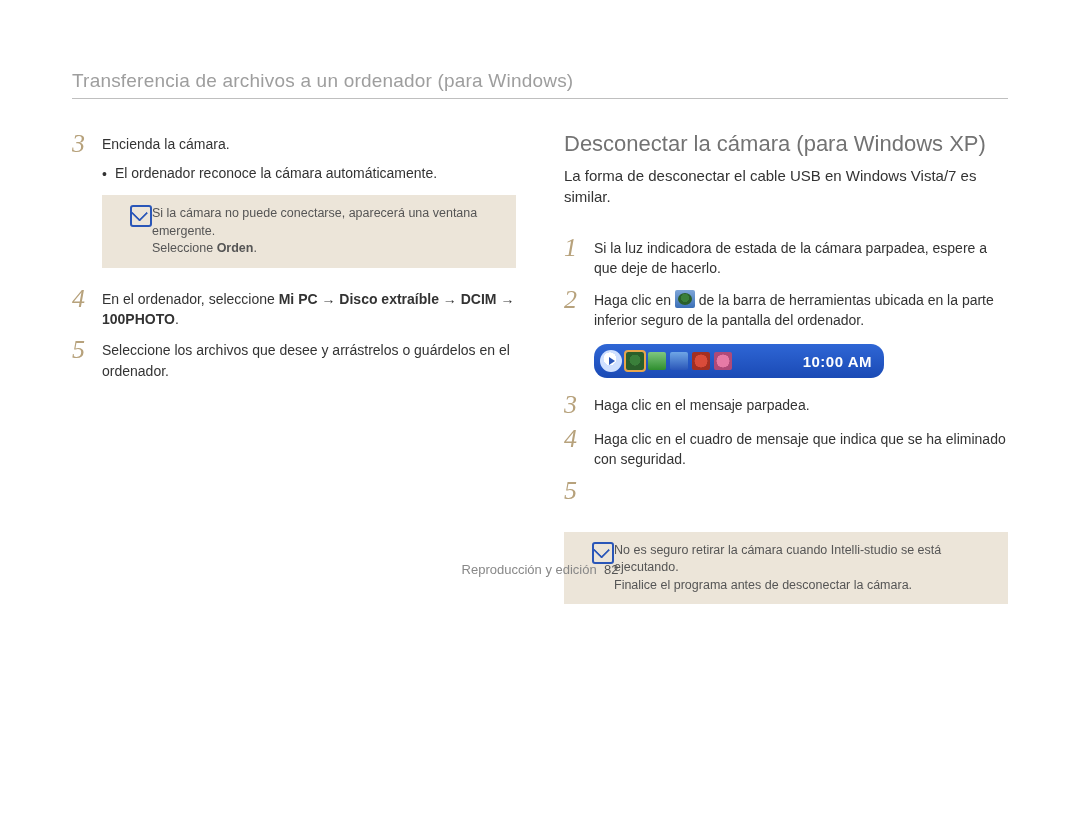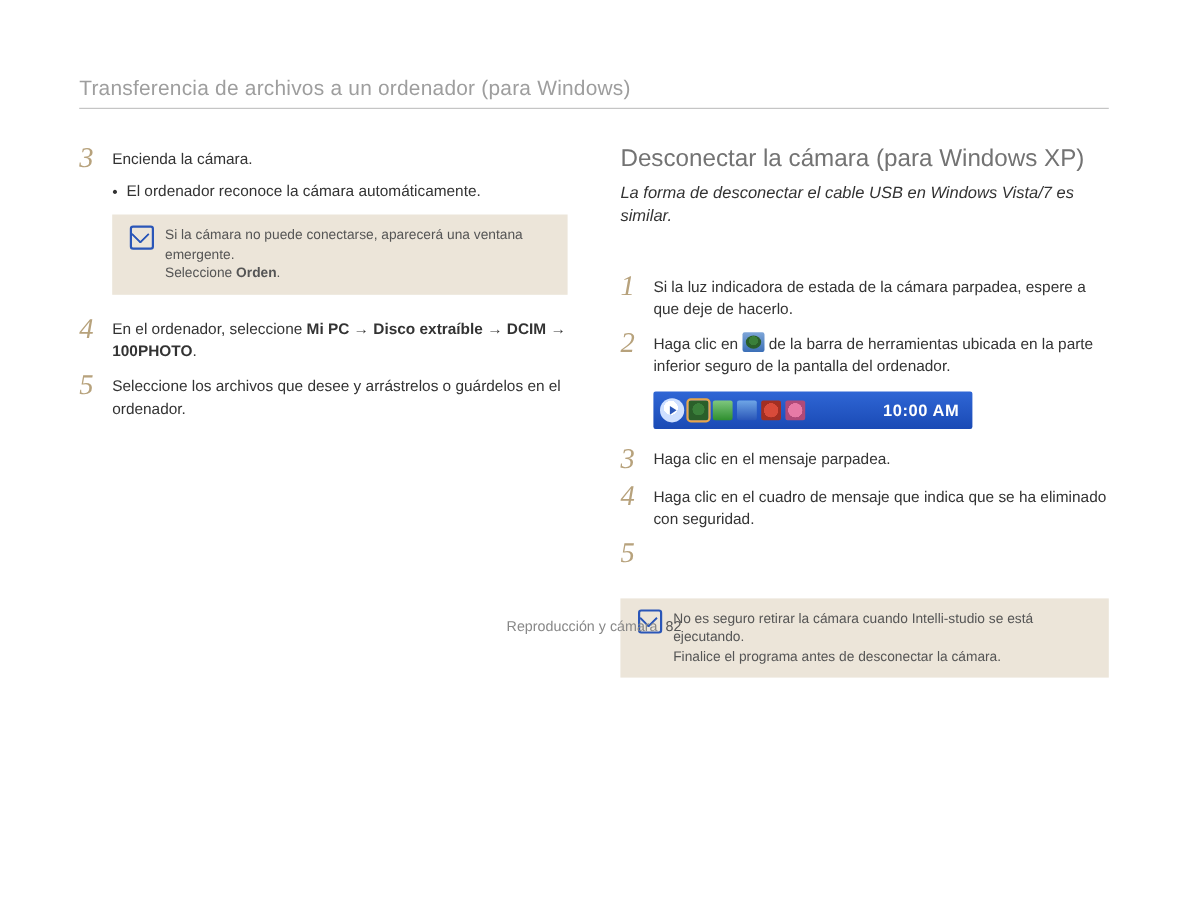--- a/index.html
+++ b/index.html
@@ -7,31 +7,31 @@
   .page { width: 1080px; height: 603px; padding: 70px 72px 30px 72px; position: relative; }
   .header-title { color: #9e9e9e; font-size: 19px; font-weight: 300; letter-spacing: 0.2px; }
   .hr { border: none; border-top: 1px solid #bfbfbf; margin-top: 6px; width: 100%; }
   .columns { display: flex; gap: 48px; margin-top: 32px; }
   .col { flex: 1; min-width: 0; }
   .step { display: flex; gap: 10px; margin-bottom: 8px; }
   .step-num { font-size: 26px; font-style: italic; color: #b7a27c; font-family: Georgia, 'Times New Roman', serif; font-weight: 400; line-height: 1; min-width: 20px; }
   .step-body { font-size: 14px; line-height: 1.45; color: #333; padding-top: 3px; }
   .bullet { display: flex; gap: 8px; margin: 4px 0 10px 30px; font-size: 14px; color: #333; }
   .bullet-dot { font-size: 14px; line-height: 1.3; }
-  .notebox { background: #ece5d9; display: flex; gap: 10px; padding: 10px 16px; margin: 12px 0 18px 30px; }
+  .notebox { background: #ece5d9; display: flex; padding: 10px 28px; margin: 12px 0 18px 30px; }
   .notebox.full { margin-left: 0; margin-top: 28px; }
   .noteicon { width: 22px; height: 22px; border: 2px solid #2a56b8; border-radius: 3px; display: flex; align-items: center; justify-content: center; flex: 0 0 22px; position: relative; }
   .noteicon::before { content: ""; position: absolute; width: 10px; height: 10px; border: 2px solid #2a56b8; border-top: none; border-right: none; transform: rotate(-45deg) translate(1px,-3px); border-radius: 0 0 0 2px; }
   .notetext { font-size: 12.5px; line-height: 1.4; color: #555; }
   .section-title { color: #737373; font-size: 22px; font-weight: 400; margin-bottom: 8px; }
-  .subtitle { font-size: 15px; color: #333; line-height: 1.4; margin-bottom: 40px; font-style: italic; }
+  .subtitle { font-size: 15px; color: #333; line-height: 1.4; margin-bottom: 28px; }
   b { font-weight: bold; }
   .inline-icon { display: inline-block; width: 20px; height: 18px; background: linear-gradient(#7ea6d8,#3b6fb7); border-radius: 2px; vertical-align: -3px; position: relative; }
   .inline-icon::after { content: ""; position: absolute; inset: 3px; background: radial-gradient(circle at 50% 40%, #3a7f3a 40%, #2a5f2a 42%); border-radius: 50%; }
-  .taskbar { margin: 14px 0 14px 30px; width: 290px; height: 34px; background: linear-gradient(#2f66d5, #1a4ab5); display: flex; align-items: center; padding: 0 6px; border-radius: 2px; }
+  .taskbar { margin: 14px 0 14px 30px; width: 290px; height: 34px; background: linear-gradient(#2f66d5, #1a4ab5); display: flex; align-items: center; padding: 0 6px; border-radius: 13px; }
   .taskbar .arrow { width: 22px; height: 22px; border-radius: 50%; background: radial-gradient(circle at 45% 40%, #fff 0 35%, #cfe0ff 36% 100%); display:flex; align-items:center; justify-content:center; margin-right:4px;}
   .taskbar .arrow::after{content:"";width:0;height:0;border-left:6px solid #2a56b8;border-top:4px solid transparent;border-bottom:4px solid transparent;margin-left:2px;}
   .tray { display:flex; gap:4px; align-items:center; }
   .tray .ic { width:18px; height:18px; border-radius:2px; }
   .tray .ic.sel { outline: 2px solid #e7a64b; outline-offset: 0; background: radial-gradient(circle at 50% 45%, #3a7f3a 40%, #2a5f2a 42%); }
   .tray .ic.green { background: linear-gradient(#7fc77f,#2f8f2f); }
   .tray .ic.blue { background: linear-gradient(#6fa6e6,#2a56b8); }
   .tray .ic.red { background: radial-gradient(circle,#d94b3a 50%,#a32f22 52%); }
   .tray .ic.pink { background: radial-gradient(circle,#e77aa6 50%,#b04a78 52%); }
   .clock { margin-left: auto; color: #fff; font-size: 15px; font-weight: 600; padding-right: 6px; letter-spacing: 0.5px;}
@@ -129,15 +129,15 @@
         <div class="notetext">
           <span>No es seguro retirar la cámara cuando Intelli-studio se está ejecutando.</span><br>
           <span>Finalice el programa antes de desconectar la cámara.</span>
         </div>
       </div>
 
     </div>
   </div>
 
   <div class="footer">
-    <span>Reproducción y cámara</span>&nbsp;&nbsp;<span class="pn">82</span>
+    <span>Reproducción y edición</span>&nbsp;&nbsp;<span class="pn">82</span>
   </div>
 </div>
 
 </body></html>

